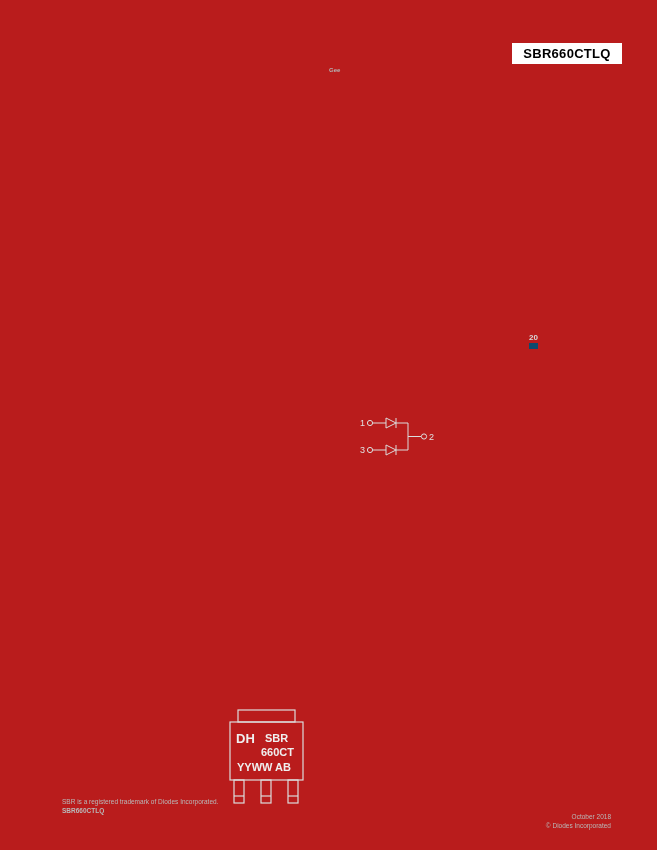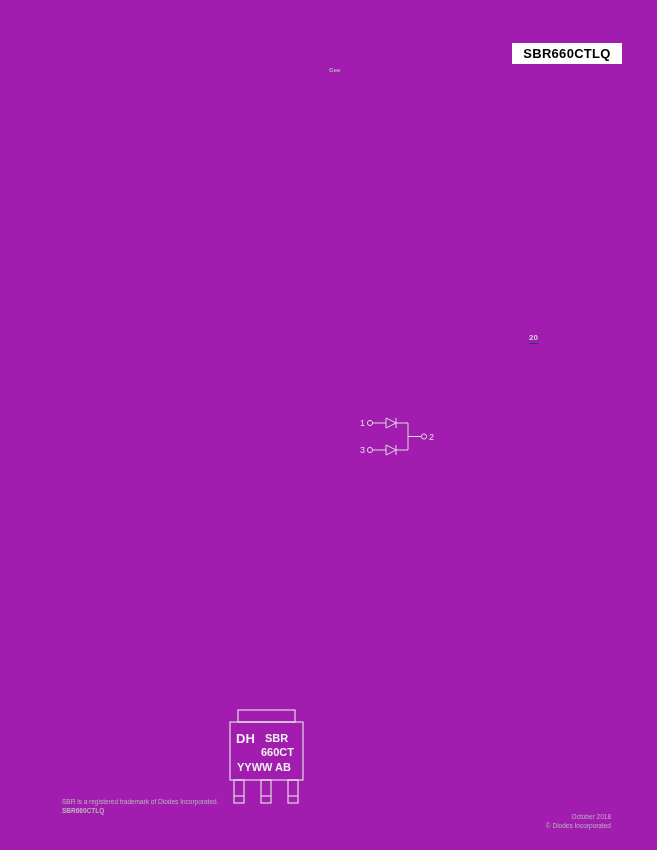--- a/index.html
+++ b/index.html
@@ -6,21 +6,21 @@
     margin: 0;
     padding: 0;
     background: #1a1a1a;
     font-family: "Liberation Sans", sans-serif;
   }
   .page {
     position: relative;
     width: 657px;
     height: 850px;
     margin: 0 auto;
-    background: #a21caf;
+    background: #b91c1c;
     overflow: hidden;
   }
   .abs { position: absolute; }
 
   
   .part-box {
     left: 512px;
     top: 43px;
     width: 110px;
     height: 21px;
@@ -43,21 +43,21 @@
     font-weight: bold;
   }
 
   
   .side-note {
     left: 529px;
     top: 333px;
     color: #d8d8d8;
     font-size: 8px;
     font-weight: bold;
-    border-bottom: 1px solid #0c4a6e;
+    border-bottom: 6px solid #0c4a6e;
     padding-bottom: 1px;
   }
 
   
   .schematic {
     left: 358px;
     top: 412px;
   }
   .schematic svg text {
     fill: #e0e0e0;

